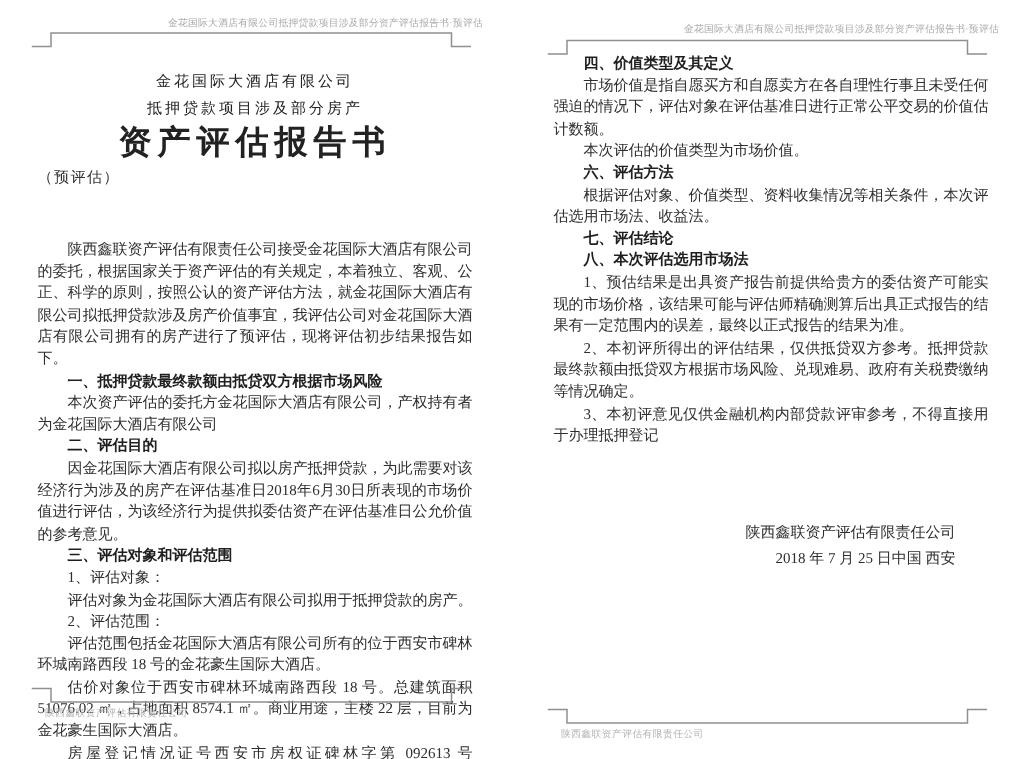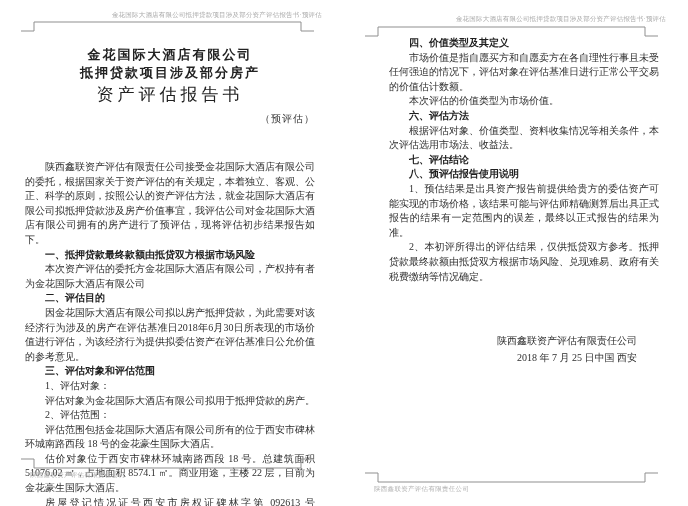--- a/index.html
+++ b/index.html
@@ -22,29 +22,29 @@
   .page2 .rule-bottom{top:472px;}
   .page-footer{
     position:absolute;left:30px;font-size:6.5px;color:#b2b2b2;letter-spacing:0.3px;
   }
   .page1 .page-footer{top:471px;}
   .page2 .page-footer{top:485px;}
   .content{position:absolute;left:25px;right:29px;}
   .page1 .content{top:46px;}
   .page2 .content{top:36px;}
   .title1,.title2{
-    text-align:center;font-size:13px;font-weight:bold;color:#222;
+    text-align:center;font-size:10px;font-weight:normal;color:#222;
     letter-spacing:2px;line-height:18px;
   }
   .title3{
-    text-align:center;font-size:17px;font-weight:normal;color:#222;
+    text-align:center;font-size:22px;font-weight:bold;color:#222;
     letter-spacing:4px;line-height:22px;margin-top:2px;
   }
   .title4{
-    text-align:right;font-size:10px;color:#333;line-height:14px;margin-top:6px;
+    text-align:left;font-size:10px;color:#333;line-height:14px;margin-top:6px;
     letter-spacing:1px;
   }
   .body-block{margin-top:34px;}
   .p,.h{
     font-size:10px;line-height:14.6px;color:#2e2e2e;
     text-indent:2em;text-align:justify;margin:0;
   }
   .h{font-weight:bold;color:#1f1f1f;}
   .sig-block{margin-top:48px;text-align:right;padding-right:22px;}
   .sig-line{font-size:10px;line-height:17px;color:#2e2e2e;}
@@ -91,30 +91,31 @@
   </div>
 
   <div class="page page2">
     <div class="running-header">金花国际大酒店有限公司抵押贷款项目涉及部分资产评估报告书·预评估</div>
 
     <svg class="rule rule-top" width="294" height="11">
       <polyline points="0,10 13,10 13,1 280,1 280,10 293,10" fill="none" stroke="#8f8f8f" stroke-width="1"></polyline>
     </svg>
 
     <div class="content">
-      <div class="body-block" style="margin-top:0;margin-left:20px;">
+      <div class="body-block" style="margin-top:0;">
         <p class="h">四、价值类型及其定义</p>
         <p class="p">市场价值是指自愿买方和自愿卖方在各自理性行事且未受任何强迫的情况下，评估对象在评估基准日进行正常公平交易的价值估计数额。</p>
         <p class="p">本次评估的价值类型为市场价值。</p>
         <p class="h">六、评估方法</p>
         <p class="p">根据评估对象、价值类型、资料收集情况等相关条件，本次评估选用市场法、收益法。</p>
         <p class="h">七、评估结论</p>
-        <p class="h">八、预评估报告使用说明</p>
+        <p class="h">八、本次评估选用市场法</p>
         <p class="p">1、预估结果是出具资产报告前提供给贵方的委估资产可能实现的市场价格，该结果可能与评估师精确测算后出具正式报告的结果有一定范围内的误差，最终以正式报告的结果为准。</p>
         <p class="p">2、本初评所得出的评估结果，仅供抵贷双方参考。抵押贷款最终款额由抵贷双方根据市场风险、兑现难易、政府有关税费缴纳等情况确定。</p>
+        <p class="p">3、本初评意见仅供金融机构内部贷款评审参考，不得直接用于办理抵押登记</p>
       </div>
 
       <div class="sig-block">
         <div class="sig-line">陕西鑫联资产评估有限责任公司</div>
         <div class="sig-line">2018 年 7 月 25 日中国 西安</div>
       </div>
     </div>
 
     <svg class="rule rule-bottom" width="294" height="11">
       <polyline points="0,1 13,1 13,10 280,10 280,1 293,1" fill="none" stroke="#8f8f8f" stroke-width="1"></polyline>

